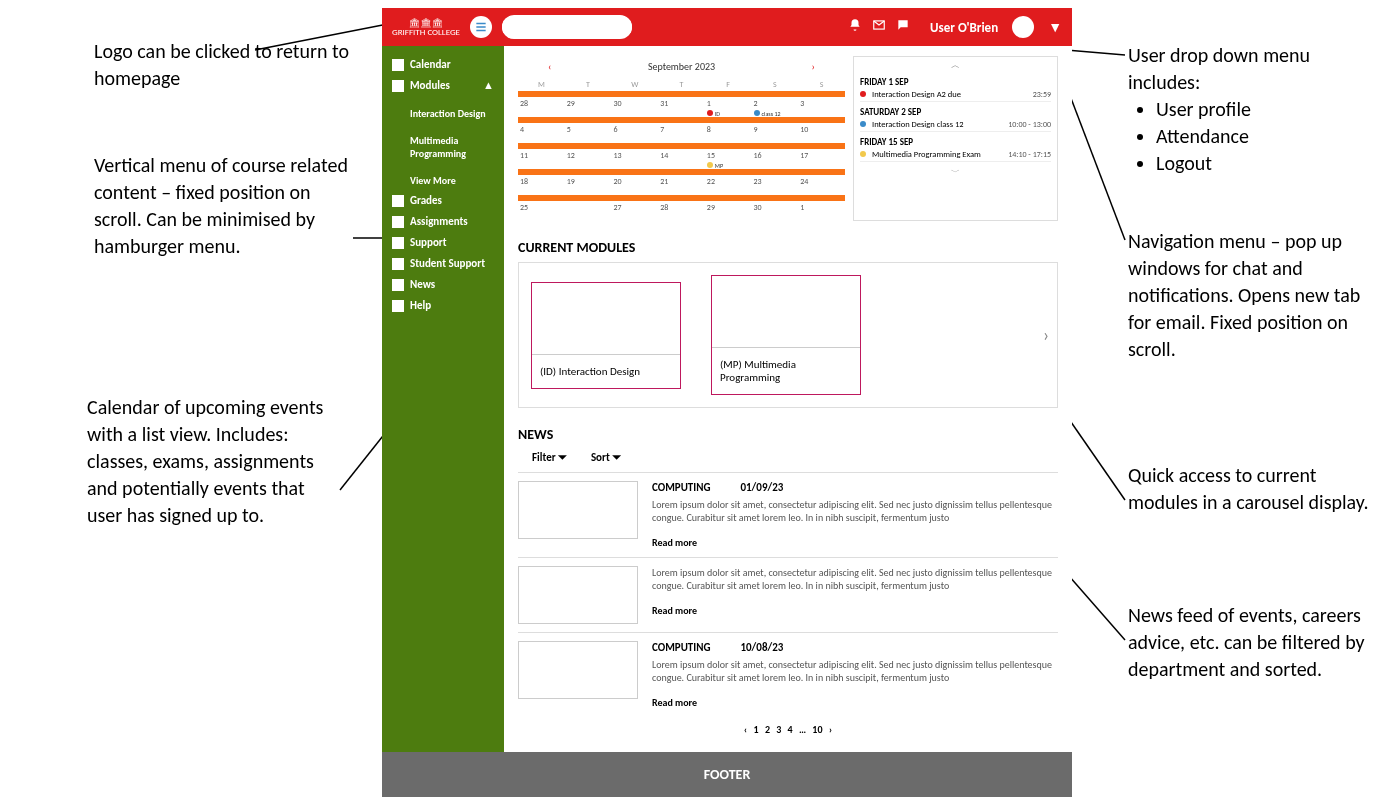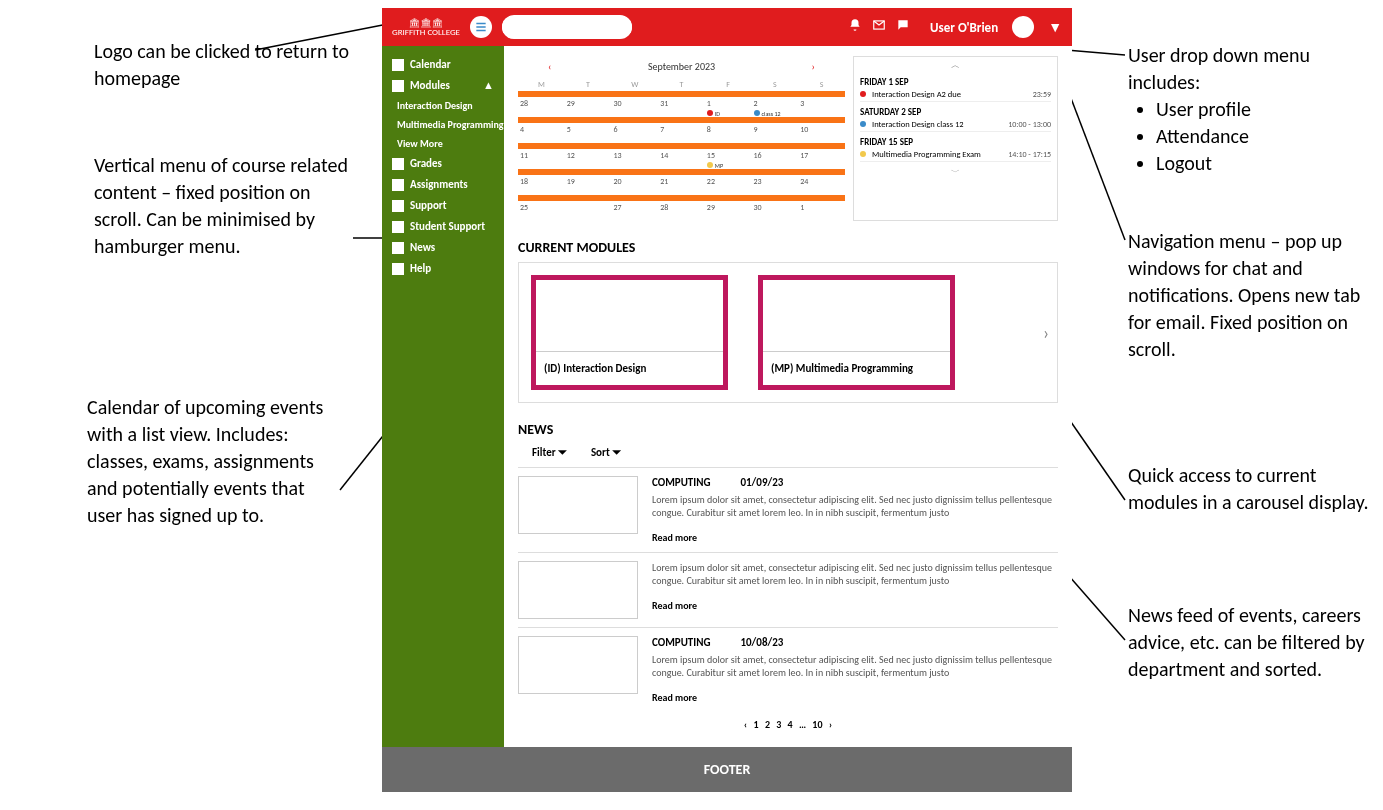--- a/index.html
+++ b/index.html
@@ -27,21 +27,21 @@
 .hicon { cursor: pointer; }
 .username { font-size: 13px; font-weight: bold; margin-left: 10px; }
 .avatar { width: 22px; height: 22px; border-radius: 50%; background: #fff; margin: 0 4px; }
 .dropdown-caret { cursor: pointer; }
 
 
 .layout { display: flex; }
 .sidebar { width: 122px; background: #4d7c0f; color: #fff; padding: 8px 0 20px 0; font-size: 11px; }
 .sb-item { display: flex; align-items: center; padding: 4px 10px; font-weight: bold; cursor: pointer; gap:6px;}
 .sb-check { width: 12px; height: 12px; background:#fff; flex-shrink:0; }
-.sb-sub { padding: 3px 0 3px 15px; font-size: 10px; font-weight: bold; cursor:pointer;}
+.sb-sub { padding: 3px 0 3px 28px; font-size: 10px; font-weight: bold; cursor:pointer;margin-top:8px;}
 .sb-expand { margin-left: auto; }
 
 
 .main { flex: 1; padding: 10px 14px; position: relative; }
 
 
 .calzone { display: flex; gap: 8px; }
 .calgrid { flex: 1; font-size: 9px; }
 .calhdr { text-align: center; font-size: 10px; color: #333; padding: 4px 0; position:relative;}
 .calhdr .prev,.calhdr .next{position:absolute;top:4px;cursor:pointer;color:#e01c1e;}
@@ -57,21 +57,21 @@
 .evlist .upbtn,.evlist .dnbtn{text-align:center;padding:2px 0;cursor:pointer;color:#888;}
 .evgroup { padding: 2px 6px; }
 .evgroup .d { font-weight:bold; font-size:9px; }
 .evrow { display:flex; align-items:center; gap:4px; padding:2px 0; border-bottom:1px solid #eee;}
 .evrow .t { margin-left:auto; font-size:8px; color:#555; white-space:pre-line; text-align:right;}
 .evrow .etxt{font-size:8.5px;}
 
 
 .sechdr { font-weight: bold; font-size: 14px; margin: 18px 0 6px 0; }
 .modbox { border: 1px solid #ddd; padding: 12px; display:flex; align-items:center; gap:30px; position:relative;}
-.modcard { width: 197px; border: 5px solid #be185d; font-weight: bold; }
+.modcard { width: 150px; border: 1px solid #be185d; }
 .modcard .thumb { height: 72px; border-bottom:1px solid #ccc;}
 .modcard .mtxt { padding: 10px 8px; font-size:11px;}
 .modnext { position:absolute; right:8px; top:50%; transform:translateY(-50%); cursor:pointer; color:#888; font-size:18px;}
 
 
 .newshdr { font-weight:bold; font-size:14px; margin: 18px 0 4px 0;}
 .newsctl { display:flex; gap:24px; font-size:11px; padding:4px 0 8px 14px; font-weight:bold;}
 .newsctl span{cursor:pointer;}
 .newsrow { display:flex; gap:14px; border-top:1px solid #ddd; padding:8px 0;}
 .newsrow .nimg { width:120px; height:58px; border:1px solid #ccc;}

